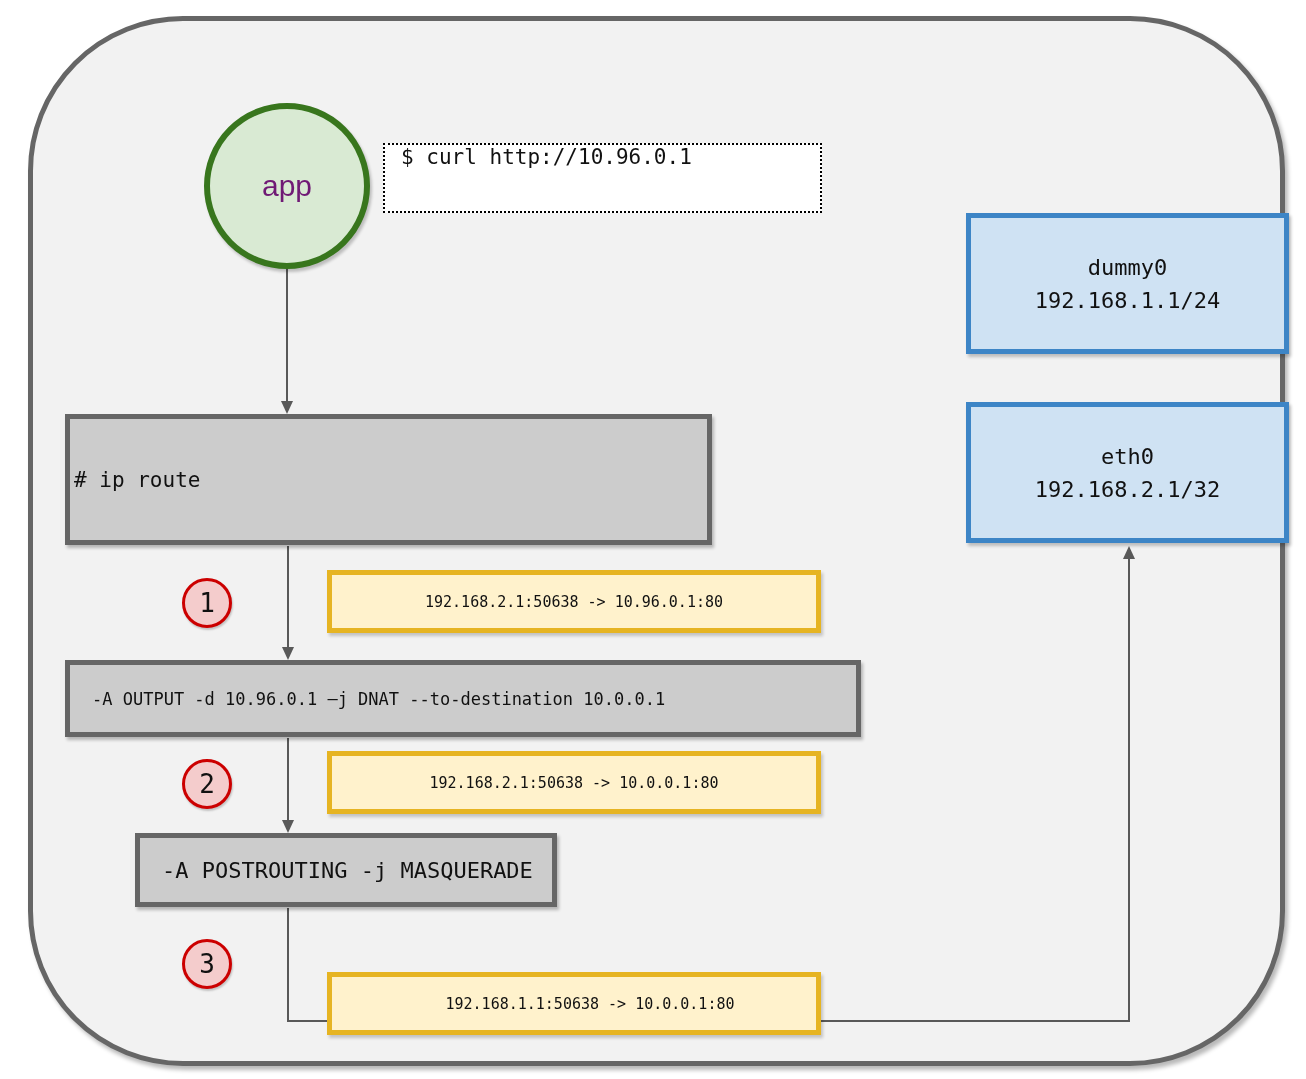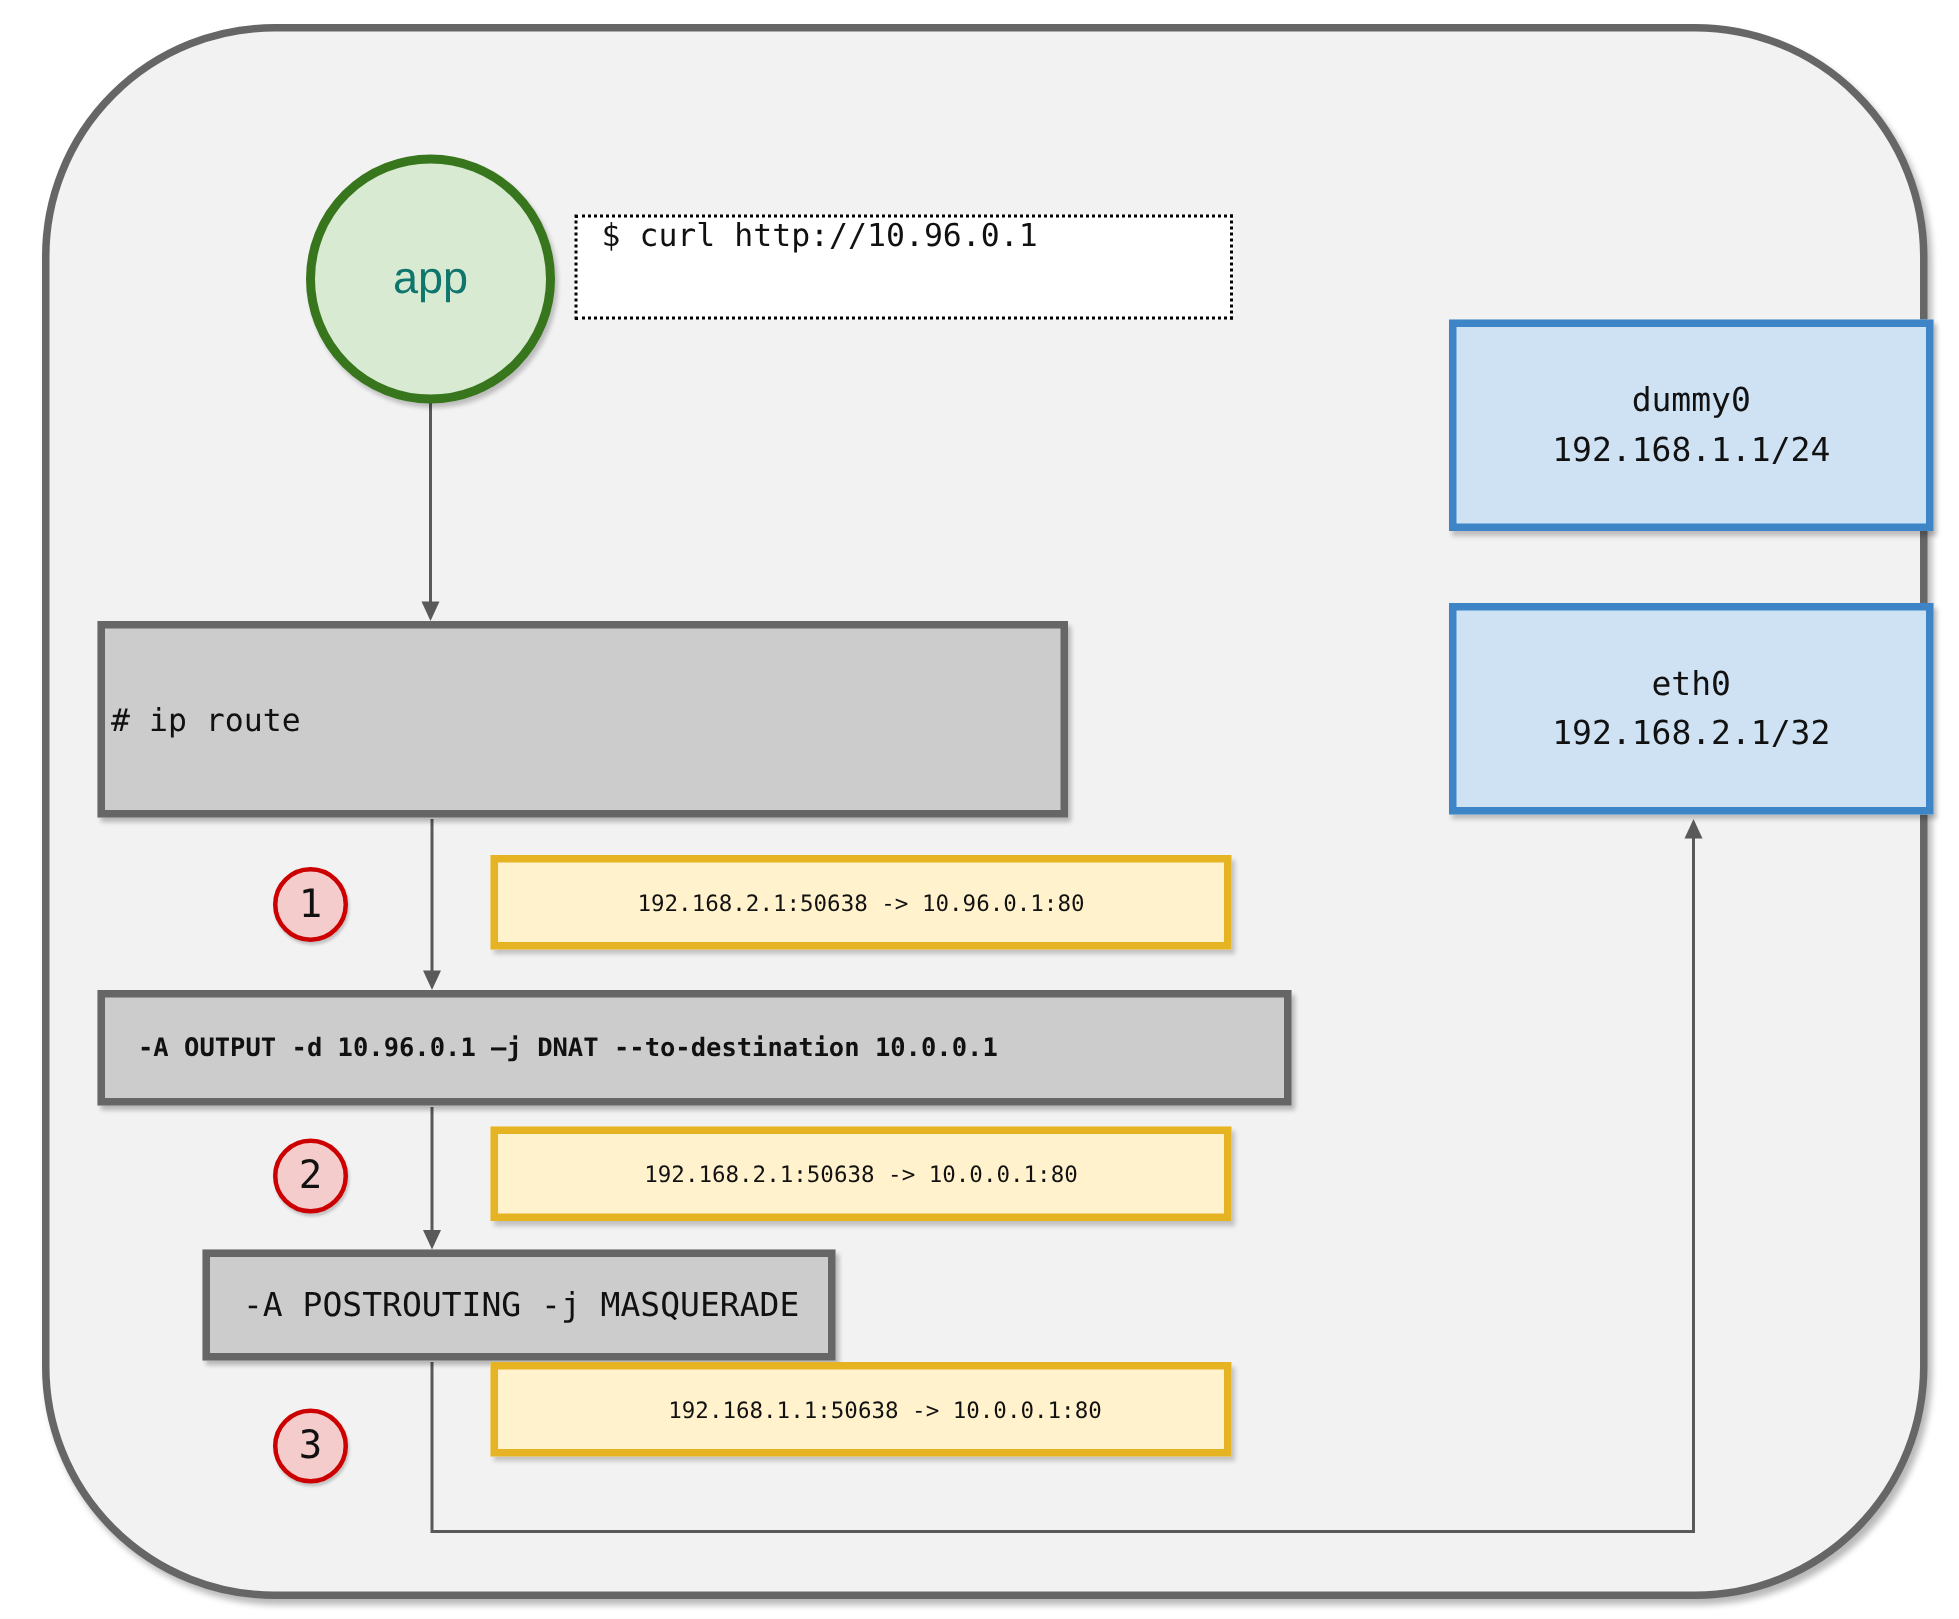--- a/index.html
+++ b/index.html
@@ -26,21 +26,21 @@
   svg.connectors { left: 0; top: 0; z-index: 5; }
 
   
   .app-circle {
     left: 204px; top: 103px; width: 166px; height: 166px;
     background: #d9ead3;
     border: 6px solid #38761d;
     border-radius: 50%;
     display: flex; align-items: center; justify-content: center;
     font-family: "Liberation Sans", sans-serif;
-    font-size: 30px; color: #0f766e;
+    font-size: 30px; color: #701a75;
     box-shadow: 2px 3px 3px rgba(0,0,0,0.22);
     z-index: 10;
   }
 
   
   .curl-box {
     left: 383px; top: 143px; width: 439px; height: 70px;
     background: #ffffff;
     border: 2px dotted #000000;
     display: flex; 
@@ -71,40 +71,40 @@
     box-shadow: 2px 3px 3px rgba(0,0,0,0.25);
     z-index: 10;
     display: flex; flex-direction: column; justify-content: center;
   }
   .route-box {
     left: 65px; top: 414px; width: 647px; height: 131px;
     padding-left: 4px; font-size: 21px; line-height: 30px;
   }
   .dnat-box {
     left: 65px; top: 660px; width: 796px; height: 77px;
-    padding-left: 22px; font-size: 17px; font-weight: bold;
+    padding-left: 22px; font-size: 17px;
   }
   .masq-box {
     left: 135px; top: 833px; width: 422px; height: 74px;
     padding-left: 22px; font-size: 22px;
   }
 
   
   .packet {
     left: 327px; width: 494px; height: 63px;
     background: #fff2cc;
     border: 5px solid #e6b422;
     display: flex; align-items: center; justify-content: center;
     font-size: 15px; color: #111;
     box-shadow: 2px 3px 3px rgba(0,0,0,0.2);
     z-index: 10;
   }
   .packet.p1 { top: 570px; }
   .packet.p2 { top: 751px; }
-  .packet.p3 { top: 908px; padding-left: 32px; }
+  .packet.p3 { top: 972px; padding-left: 32px; }
 
   
   .badge {
     left: 182px; width: 50px; height: 50px;
     background: #f4cccc;
     border: 3px solid #cc0000;
     border-radius: 50%;
     display: flex; align-items: center; justify-content: center;
     font-size: 26px; color: #111;
     box-shadow: 1px 2px 2px rgba(0,0,0,0.2);

